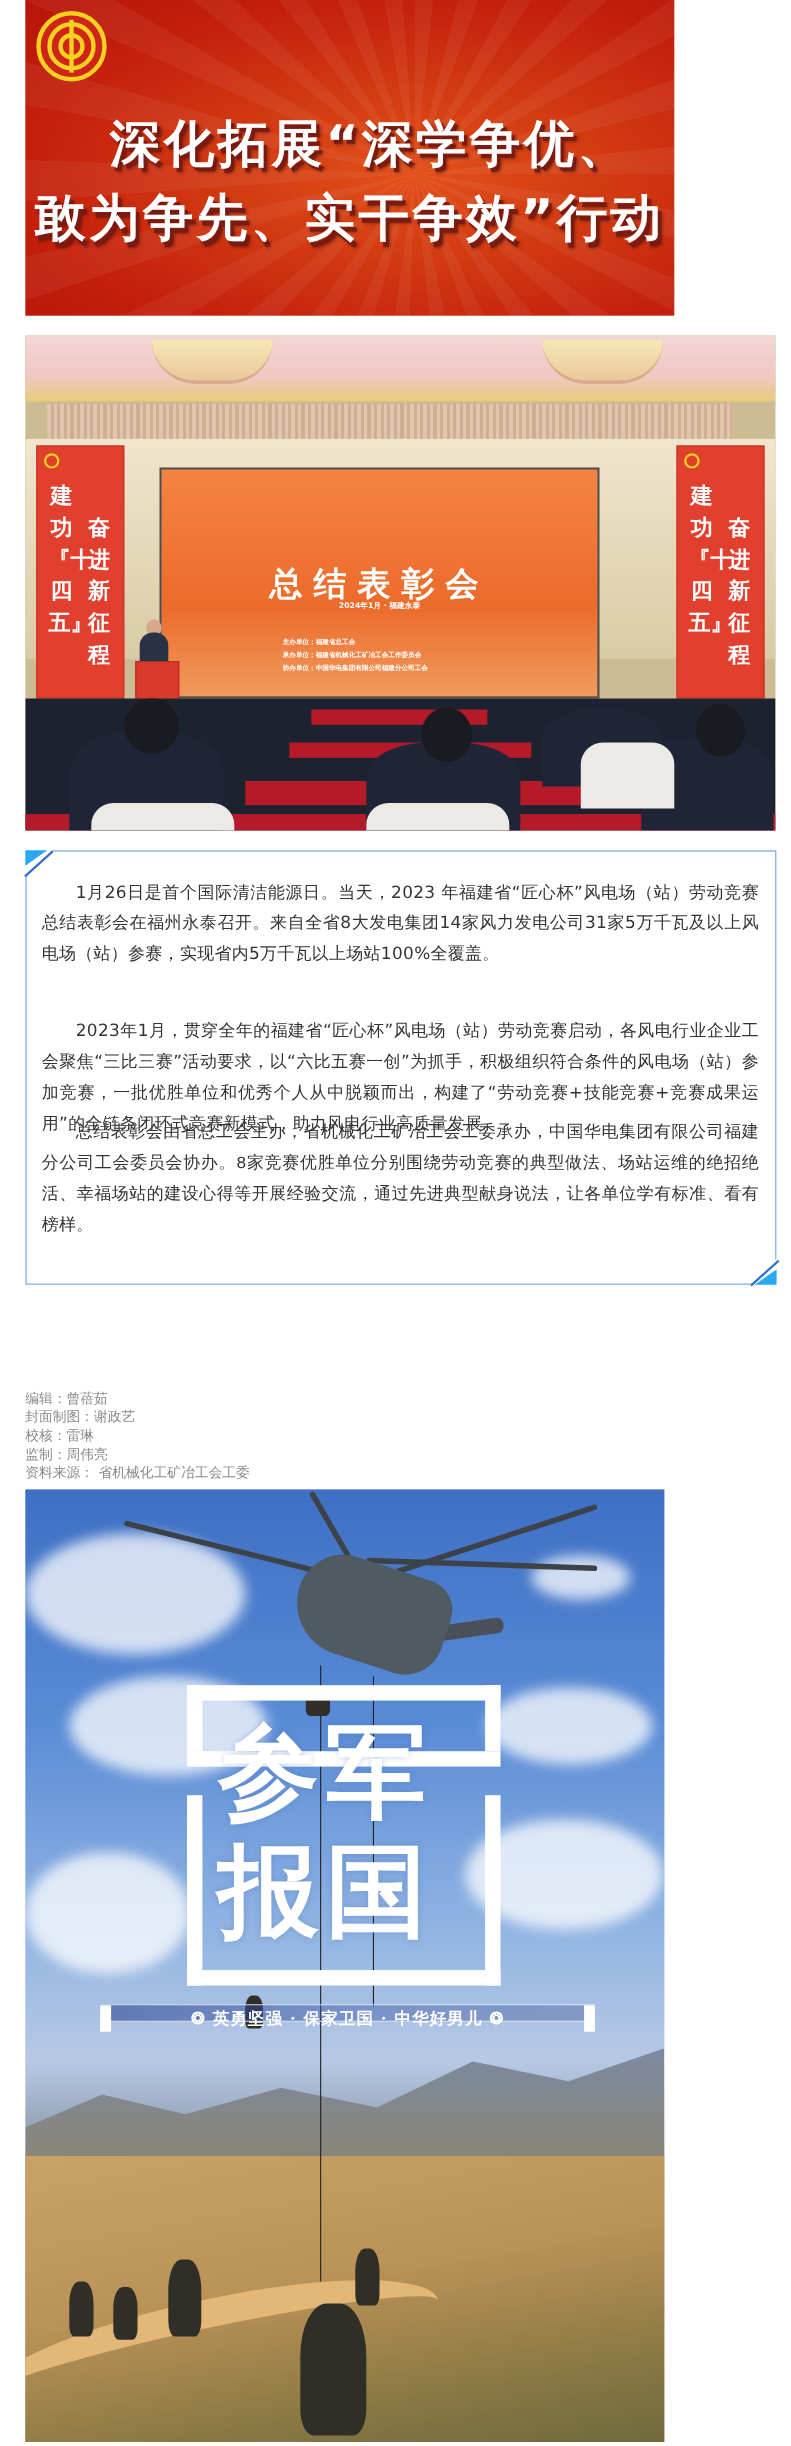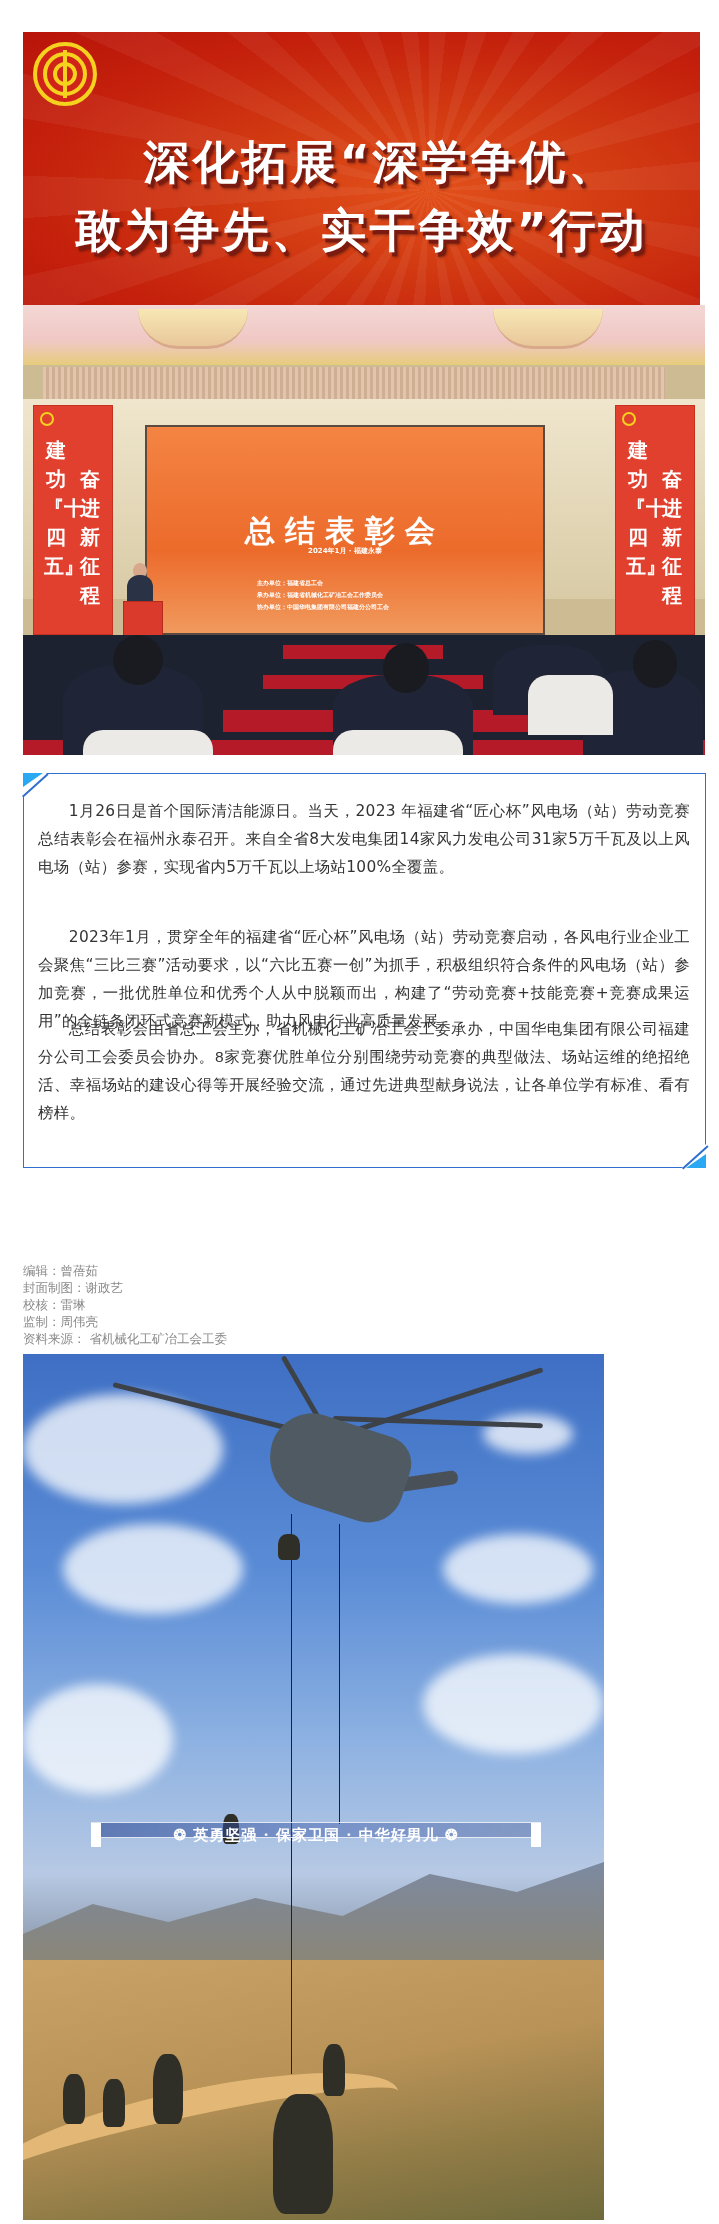--- a/index.html
+++ b/index.html
@@ -1,24 +1,23 @@
 <!DOCTYPE html>
 <html><head>
 <meta charset="utf-8">
 <style>
   * { box-sizing: border-box; margin: 0; padding: 0; }
   html, body { width: 719px; background: #ffffff; }
   body { position: relative; height: 2224px; font-family: "DejaVu Sans", "Liberation Sans", sans-serif; overflow: hidden; }
 
   
   .banner {
-    position: absolute; left: 23px; top: 0; width: 677px; height: 287px;
+    position: absolute; left: 23px; top: 0; width: 590px; height: 287px;
     background: radial-gradient(ellipse at 60% 55%, #e2501a 0%, #d23a12 35%, #c4200c 70%, #b8140a 100%);
     overflow: hidden;
-    margin-top: 32px;
   }
   .banner .rays {
     position: absolute; inset: 0;
     background: repeating-conic-gradient(from 0deg at 60% 55%, rgba(255,255,255,0.05) 0deg 6deg, rgba(0,0,0,0) 6deg 14deg);
   }
   .union-logo {
     position: absolute; left: 10px; top: 10px; width: 64px; height: 64px; border-radius: 50%;
     background: #d0241a; border: 4px solid #f5d21e;
   }
   .union-logo .ring2 { position: absolute; inset: 6px; border-radius: 50%; border: 4px solid #f5d21e; }
@@ -217,20 +216,31 @@
   <div class="heli-rotor" style="left:260px;top:0;width:90px;transform:rotate(60deg)"></div>
   <div class="heli-rotor" style="left:310px;top:62px;width:210px;transform:rotate(2deg)"></div>
   <div class="heli-tail"></div>
   <div class="heli-body"></div>
 
   <div class="rope" style="left:268px;top:160px;height:560px"></div>
   <div class="rope" style="left:316px;top:170px;height:300px"></div>
   <div class="soldier" style="left:255px;top:180px;width:22px;height:26px"></div>
   <div class="soldier" style="left:200px;top:460px;width:16px;height:30px"></div>
 
+  <div class="frame">
+    <div class="fb" style="left:0;top:0;width:285px;height:14px"></div>
+    <div class="fb" style="left:0;top:0;width:14px;height:60px"></div>
+    <div class="fb" style="left:271px;top:0;width:14px;height:60px"></div>
+    <div class="fb" style="left:0;top:100px;width:14px;height:173px"></div>
+    <div class="fb" style="left:271px;top:100px;width:14px;height:173px"></div>
+    <div class="fb" style="left:0;top:259px;width:285px;height:14px"></div>
+    <div class="fb" style="left:0;top:60px;width:285px;height:14px"></div>
+    <div class="frame-title" style="left:28px;top:30px">参军</div>
+    <div class="frame-title" style="left:28px;top:138px">报国</div>
+  </div>
 
   <div class="slogan-bar">
     <div class="cap" style="left:0"></div>
     <div class="cap" style="right:0"></div>
     <div class="slogan-text">
       <span>❂ </span><span>英勇坚强 · 保家卫国 · 中华好男儿</span><span> ❂</span>
     </div>
   </div>
 
   <div class="soldier" style="left:40px;top:720px;width:22px;height:50px"></div>

